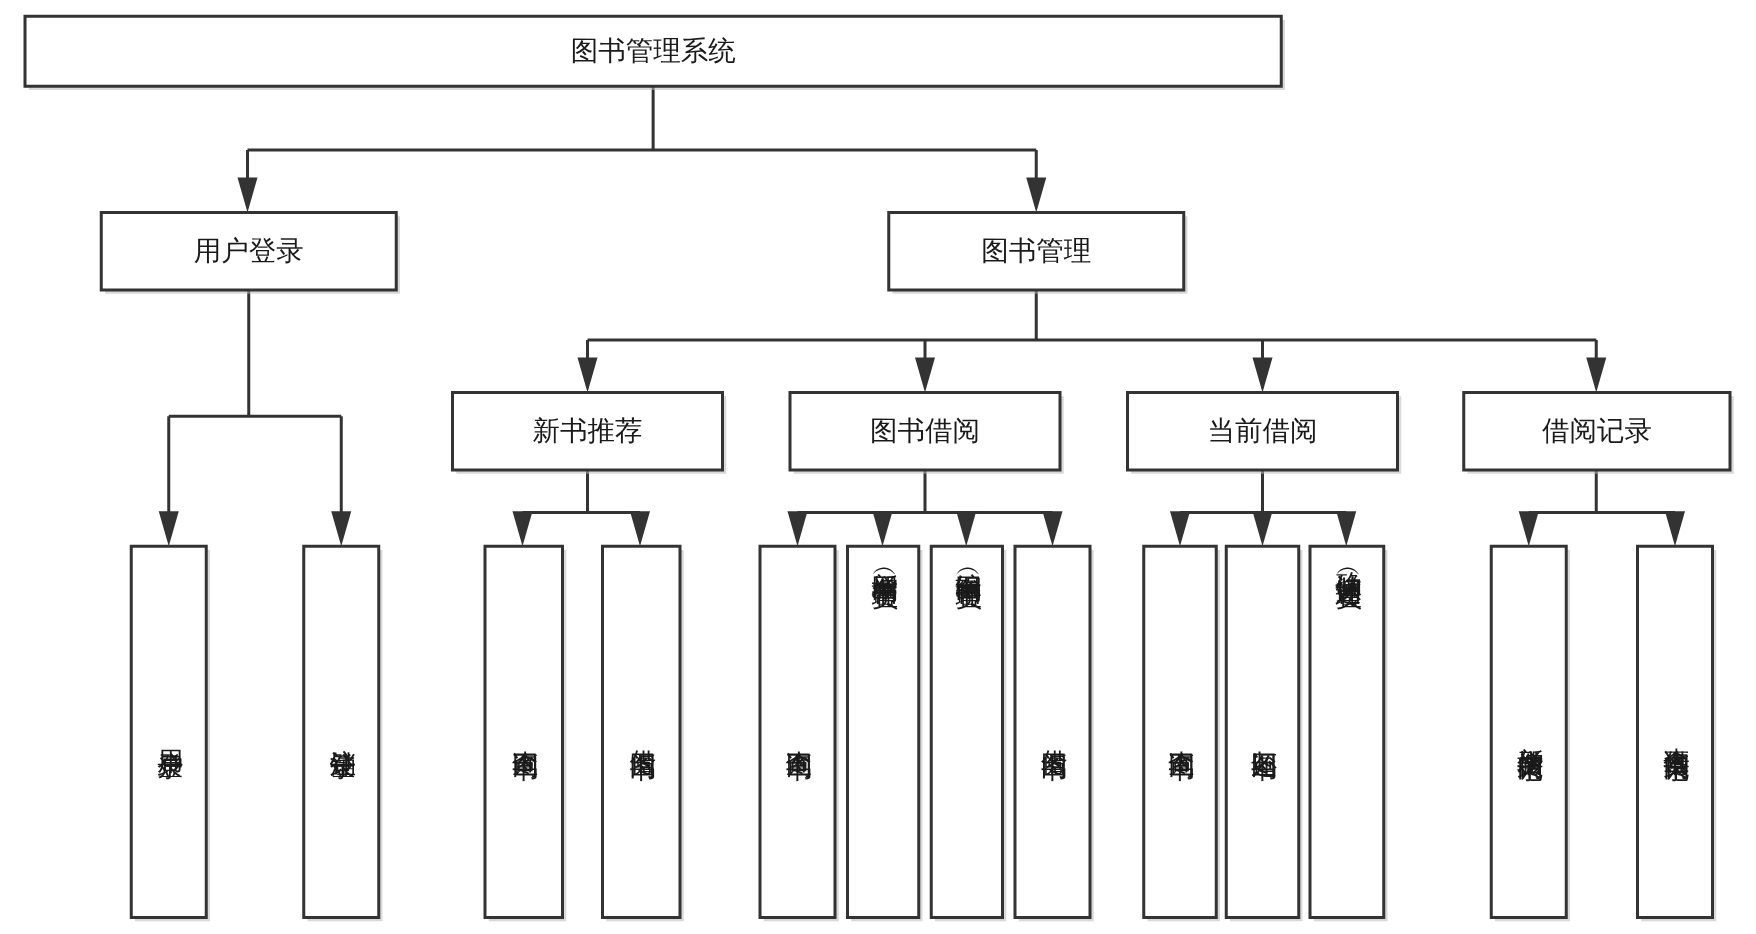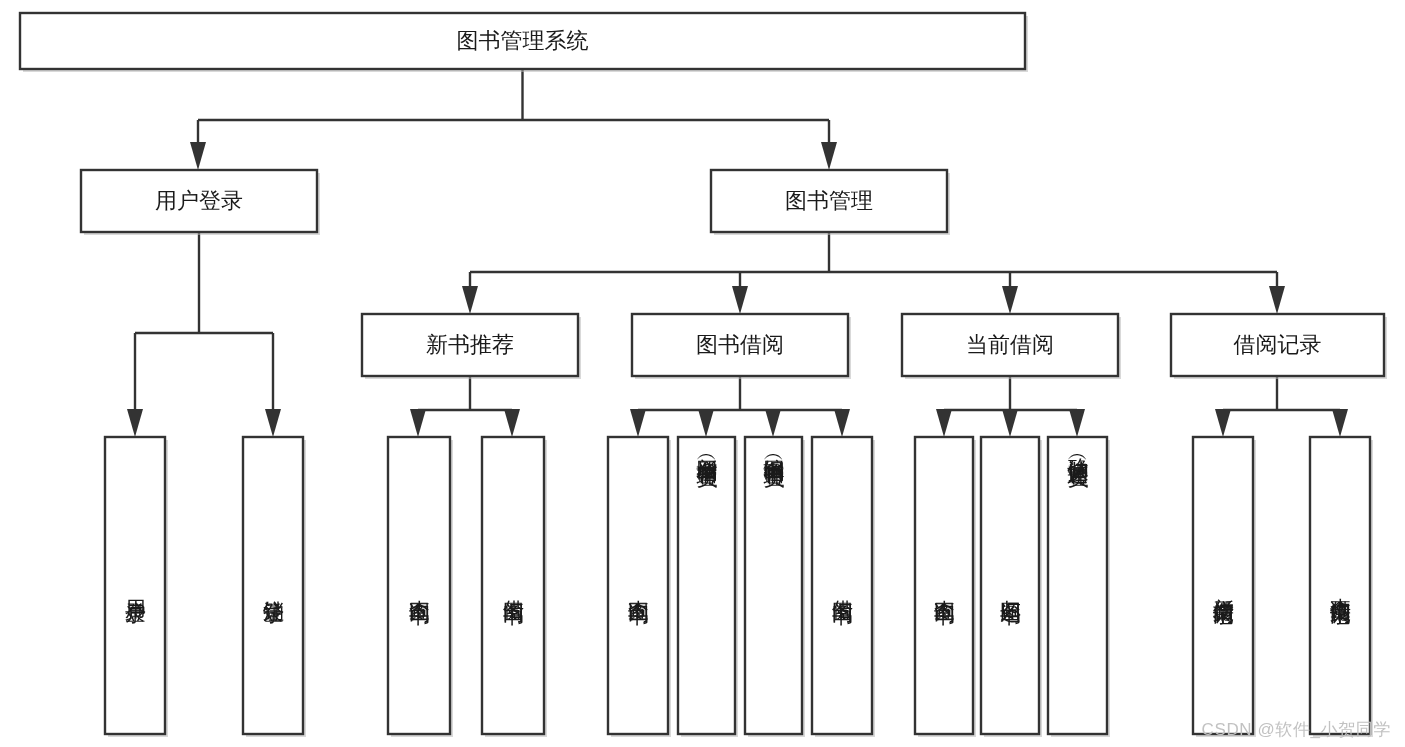--- a/index.html
+++ b/index.html
@@ -256,14 +256,13 @@
   <div class="leaf-label-wrap" style="left:1048px; top:441px; width:59px; height:293px; align-items:flex-start;">
     <span class="leaf-label">确认归还（管理员）</span>
   </div>
   <div class="leaf-label-wrap" style="left:1193px; top:437px; width:60px; height:297px;">
     <span class="leaf-label">新增借阅记录</span>
   </div>
   <div class="leaf-label-wrap" style="left:1310px; top:437px; width:60px; height:297px;">
     <span class="leaf-label">查询借阅记录</span>
   </div>
 
-  <div class="watermark">CSDN @软件_小贺同学</div>
 </div>
 
 </body></html>

